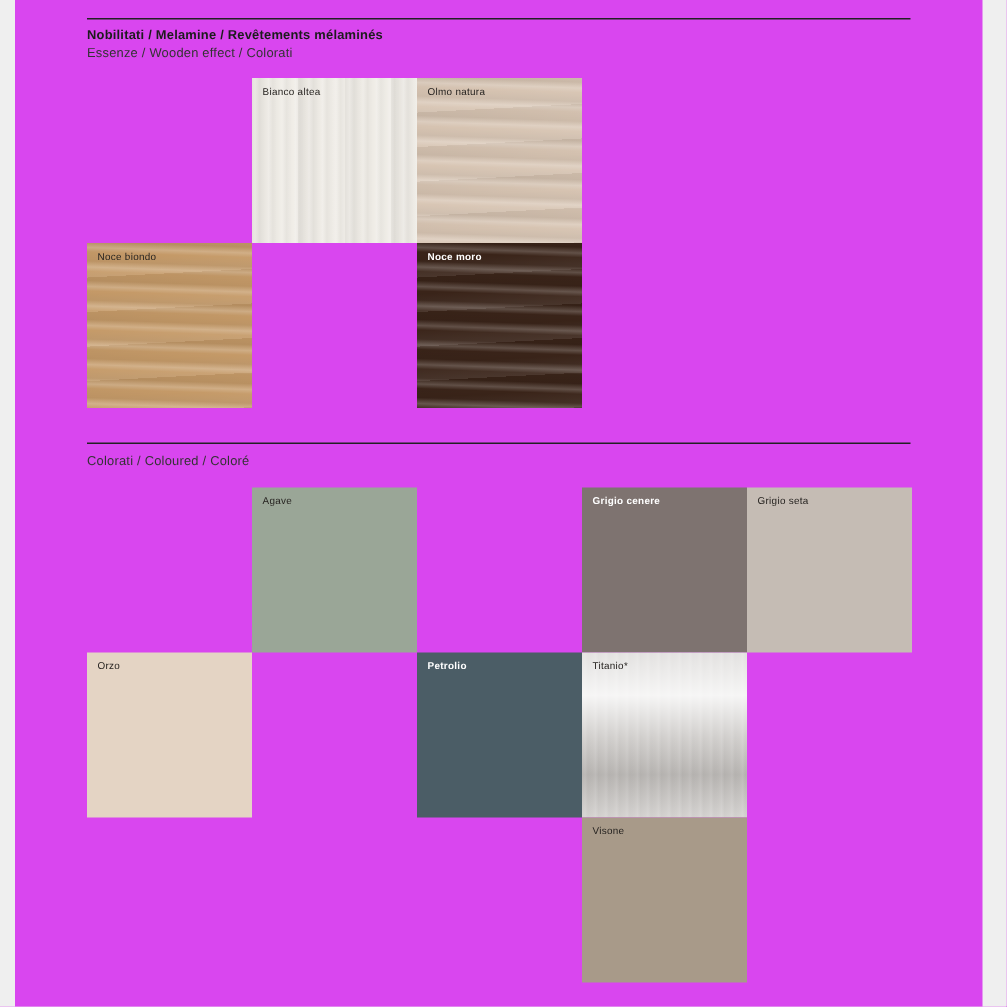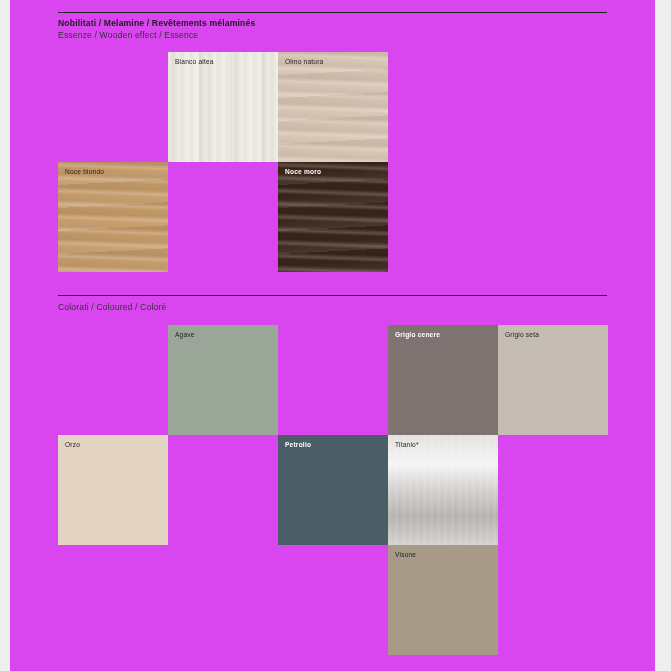--- a/index.html
+++ b/index.html
@@ -107,21 +107,21 @@
   }
 </style>
 </head>
 <body>
 
 <div id="page">
 
   <div class="section">
     <div class="rule" style="top:12px"></div>
     <div class="heading bold" style="top:18px">Nobilitati / Melamine / Revêtements mélaminés</div>
-    <div class="heading sub" style="top:30px">Essenze / Wooden effect / Essence</div>
+    <div class="heading sub" style="top:30px">Essenze / Wooden effect / Colorati</div>
 
     <div class="swatch" style="left:158px; top:52px; background:#efece6">
       <div class="grain-v"></div>
       <span class="swatch-label label-dark">Bianco altea</span>
     </div>
 
     <div class="swatch" style="left:268px; top:52px; background:#d7c4b2">
       <div class="grain-h"></div>
       <span class="swatch-label label-dark">Olmo natura</span>
     </div>

